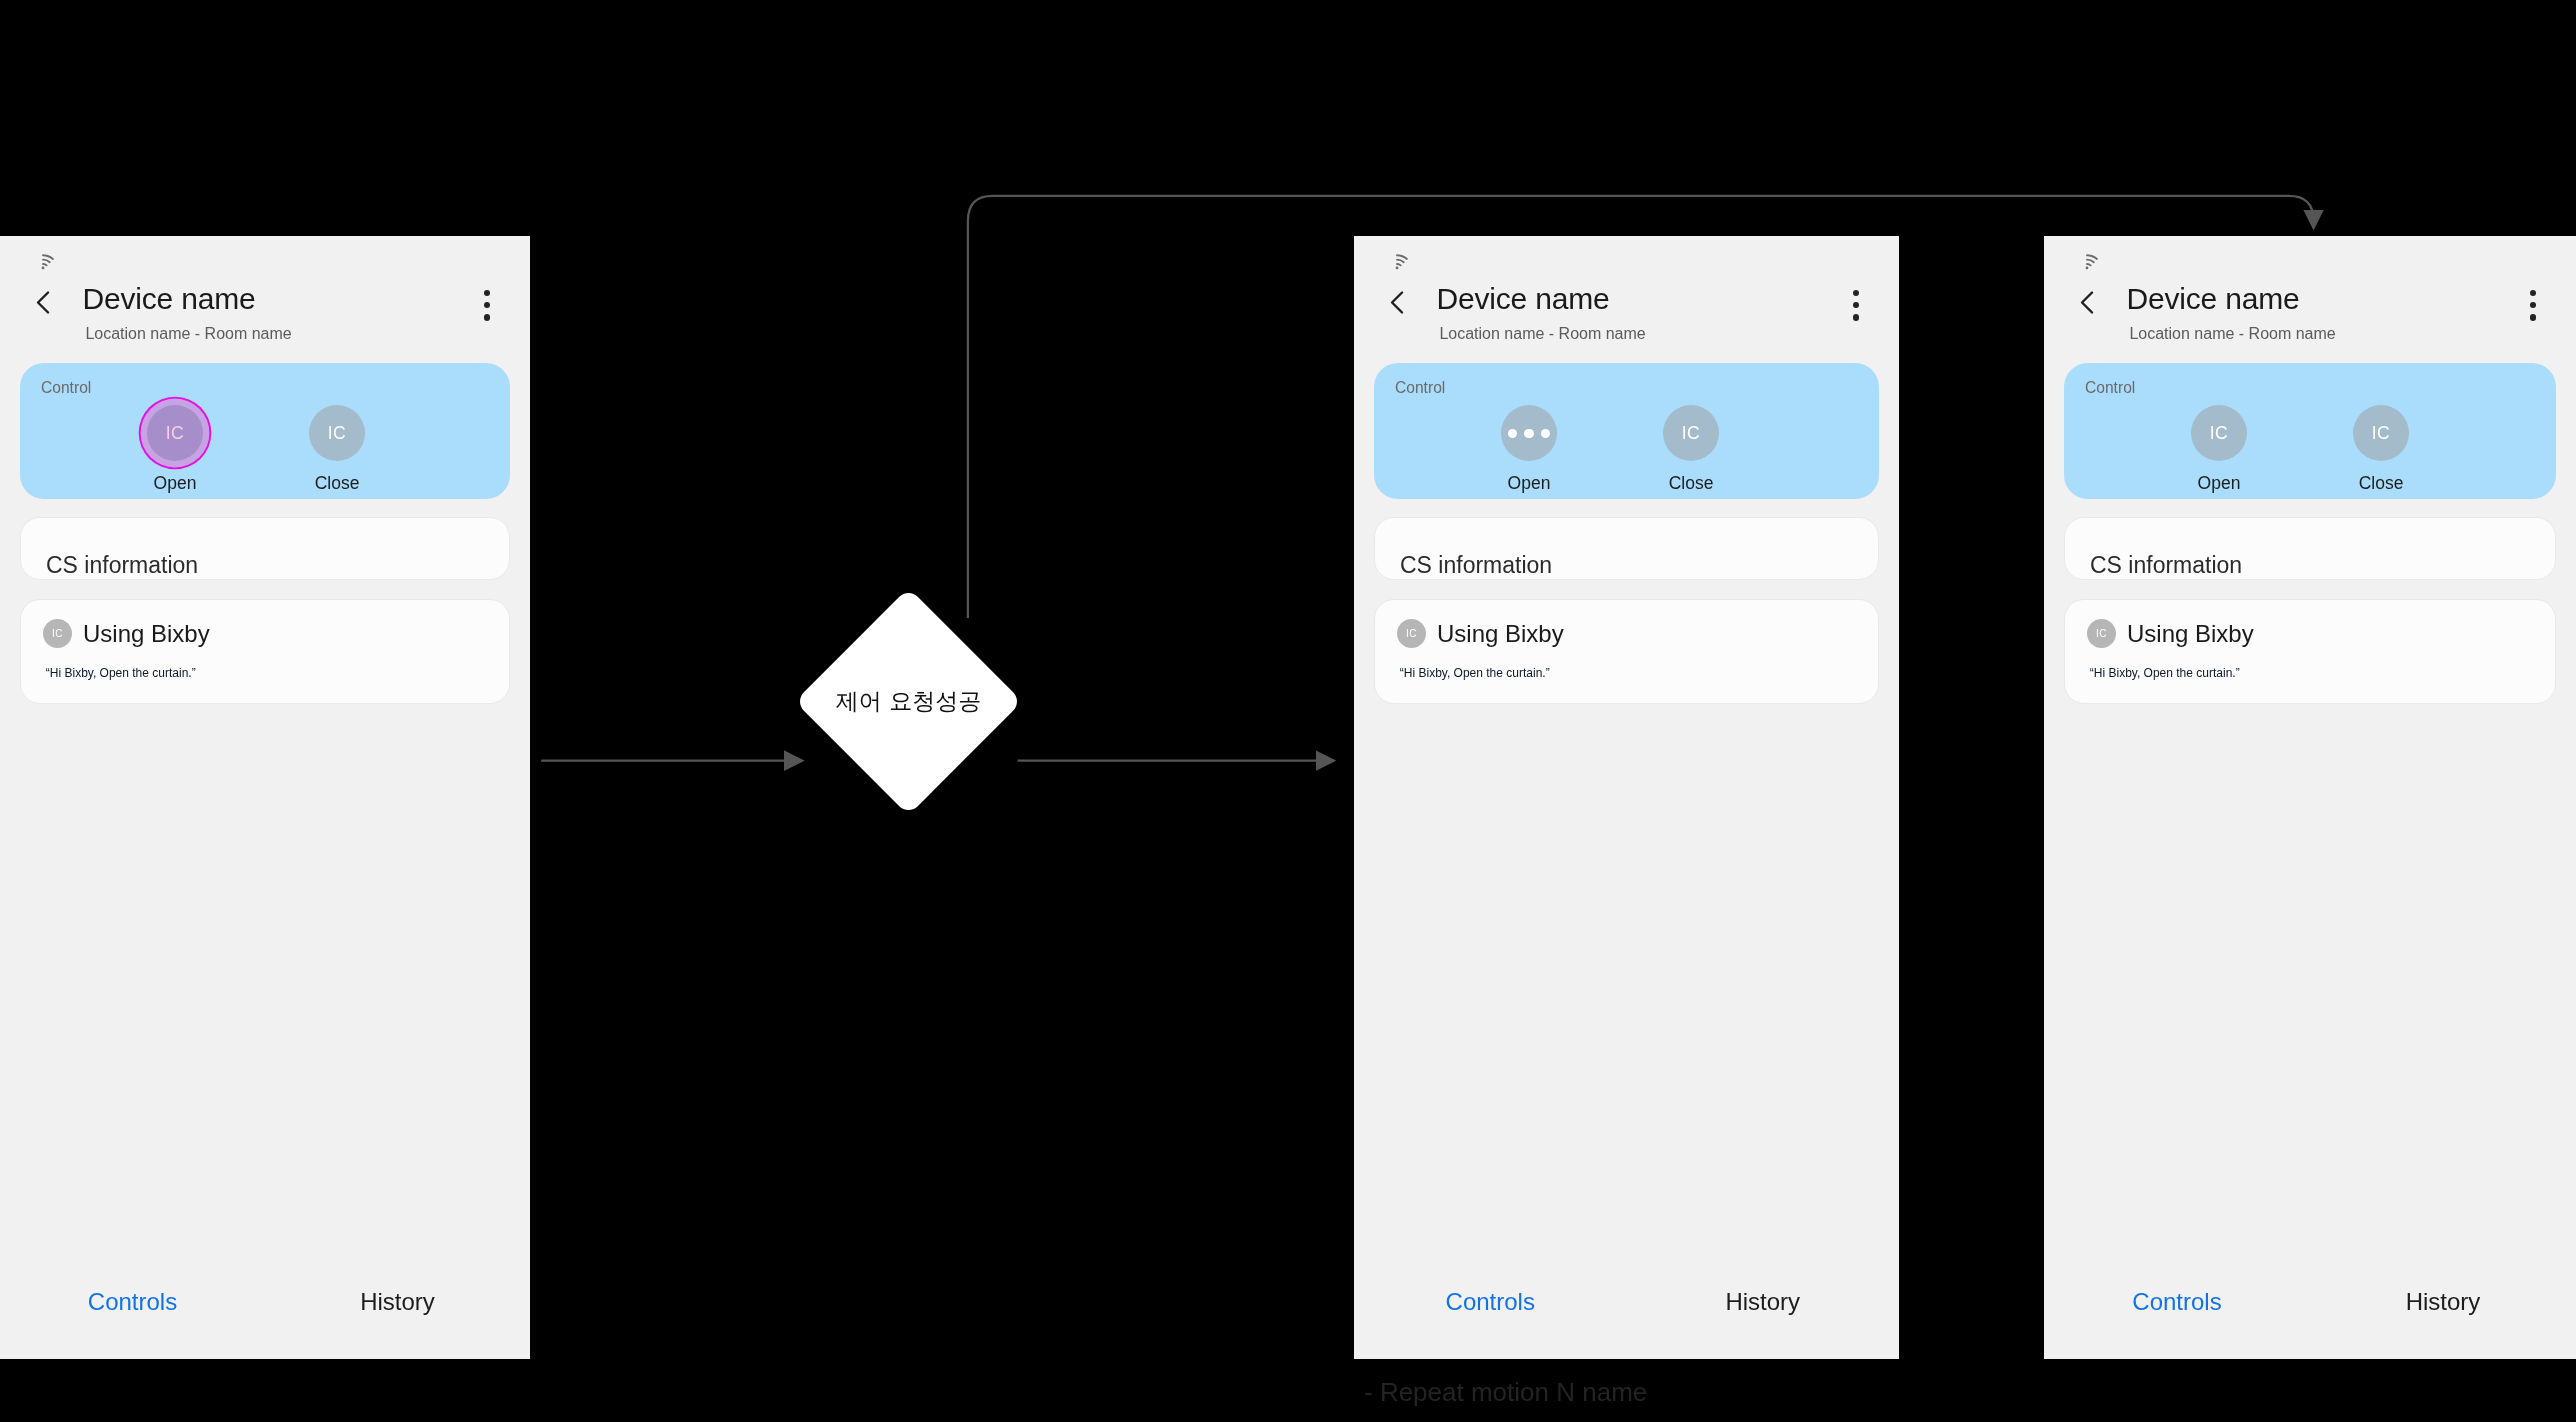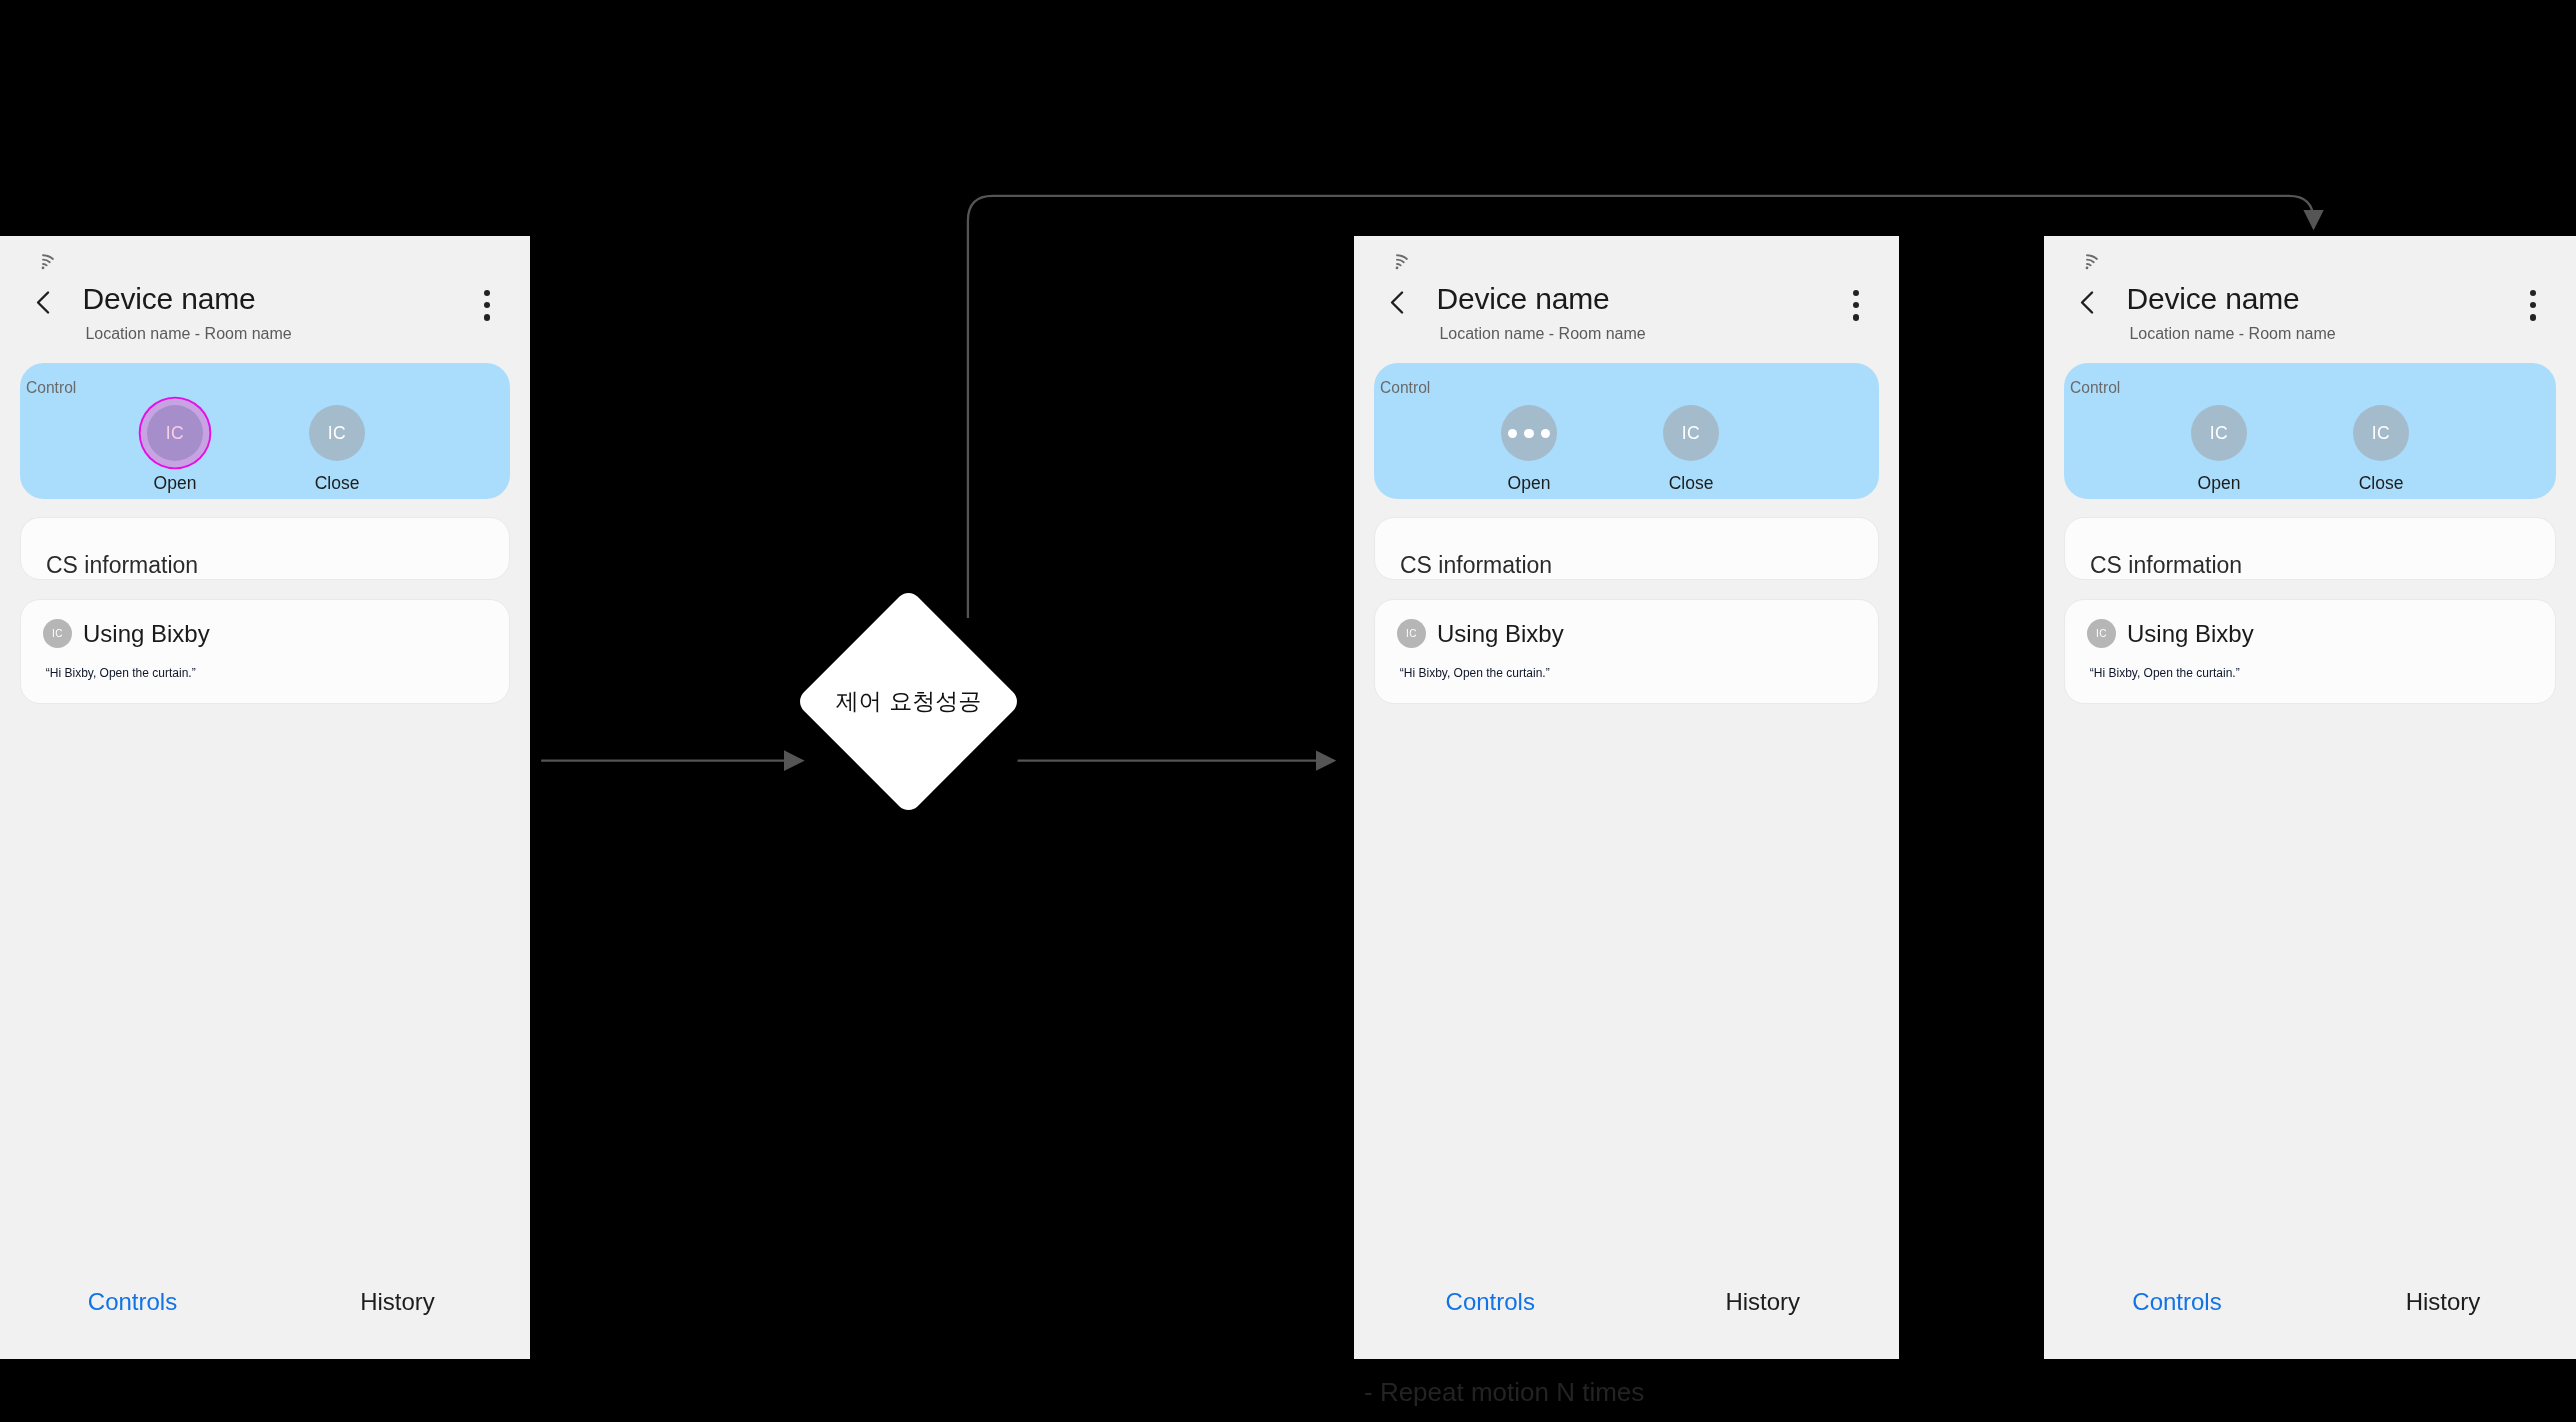--- a/index.html
+++ b/index.html
@@ -41,21 +41,21 @@
     display:flex;flex-direction:column;align-items:center;justify-content:space-between;}
   .more-icon i{display:block;width:6.4px;height:6.4px;border-radius:50%;background:#232323;}
 
   .body{flex:1 1 auto;padding:0 20px;box-sizing:border-box;}
 
   
   .control-card{
     background:#aadcfb;border-radius:24px;margin-top:20px;
     padding:15.6px 0 0 0;height:120px;position:relative;
   }
-  .control-label{font-size:15.6px;color:#6a6a6a;padding-left:6px;}
+  .control-label{font-size:15.6px;color:#6a6a6a;padding-left:21px;}
   .control-btns{
     display:flex;align-items:flex-start;gap:0;margin-top:8.3px;padding-left:74px;
   }
   .ctl{width:162px;display:flex;flex-direction:column;align-items:center;}
   .circle{
     width:56px;height:56px;border-radius:50%;background:#a3bbcb;
     display:flex;align-items:center;justify-content:center;
     color:#ffffff;font-size:17.5px;letter-spacing:0.5px;
     position:relative;
   }
@@ -318,16 +318,16 @@
         </div>
         <div class="bixby-quote">“Hi Bixby, Open the curtain.”</div>
       </div>
     </div>
     <div class="tabs">
       <div class="tab active">Controls</div>
       <div class="tab">History</div>
     </div>
   </div>
 
-  <div class="caption">- Repeat motion N times</div>
+  <div class="caption">- Repeat motion N name</div>
 
 </div>
 
 
 </body></html>

